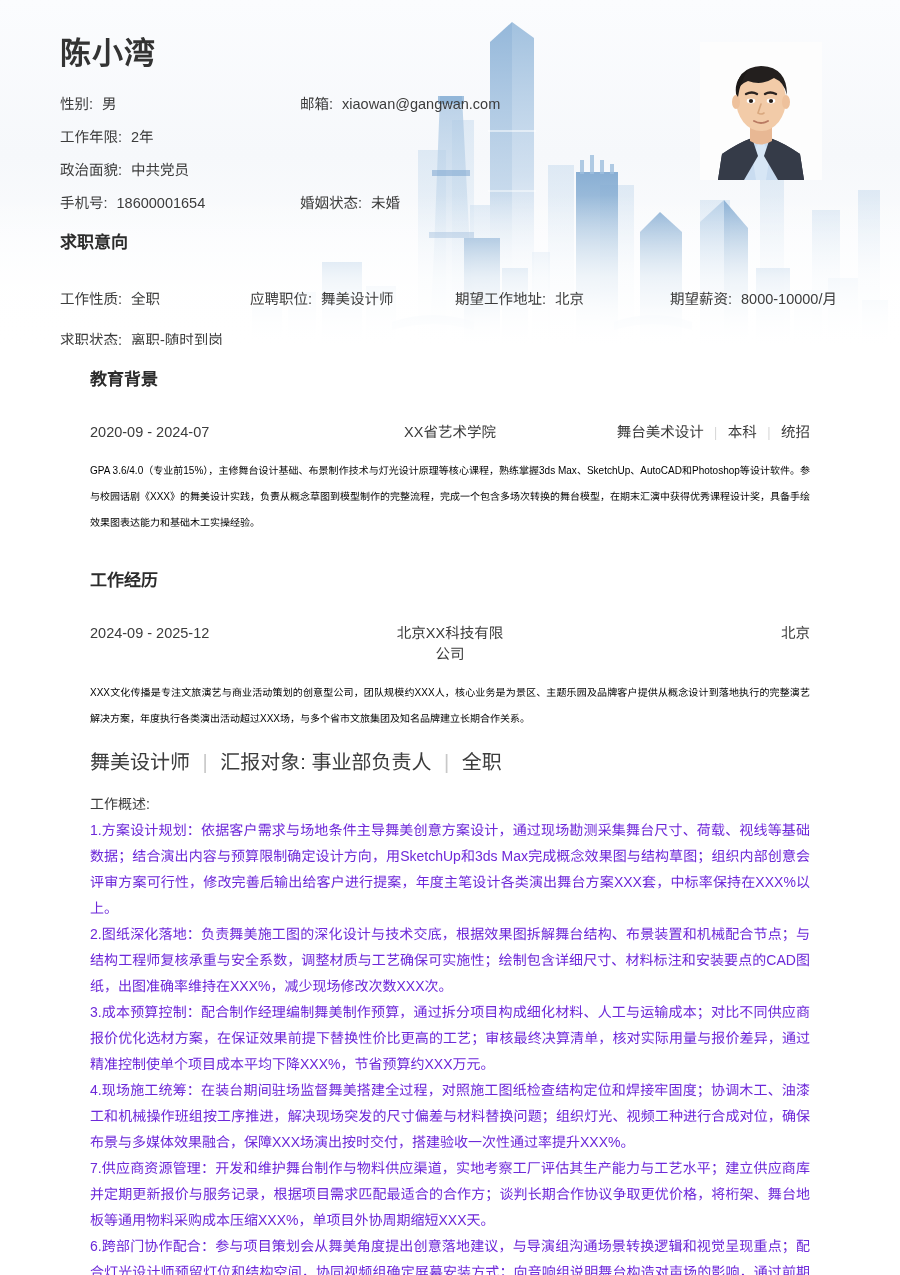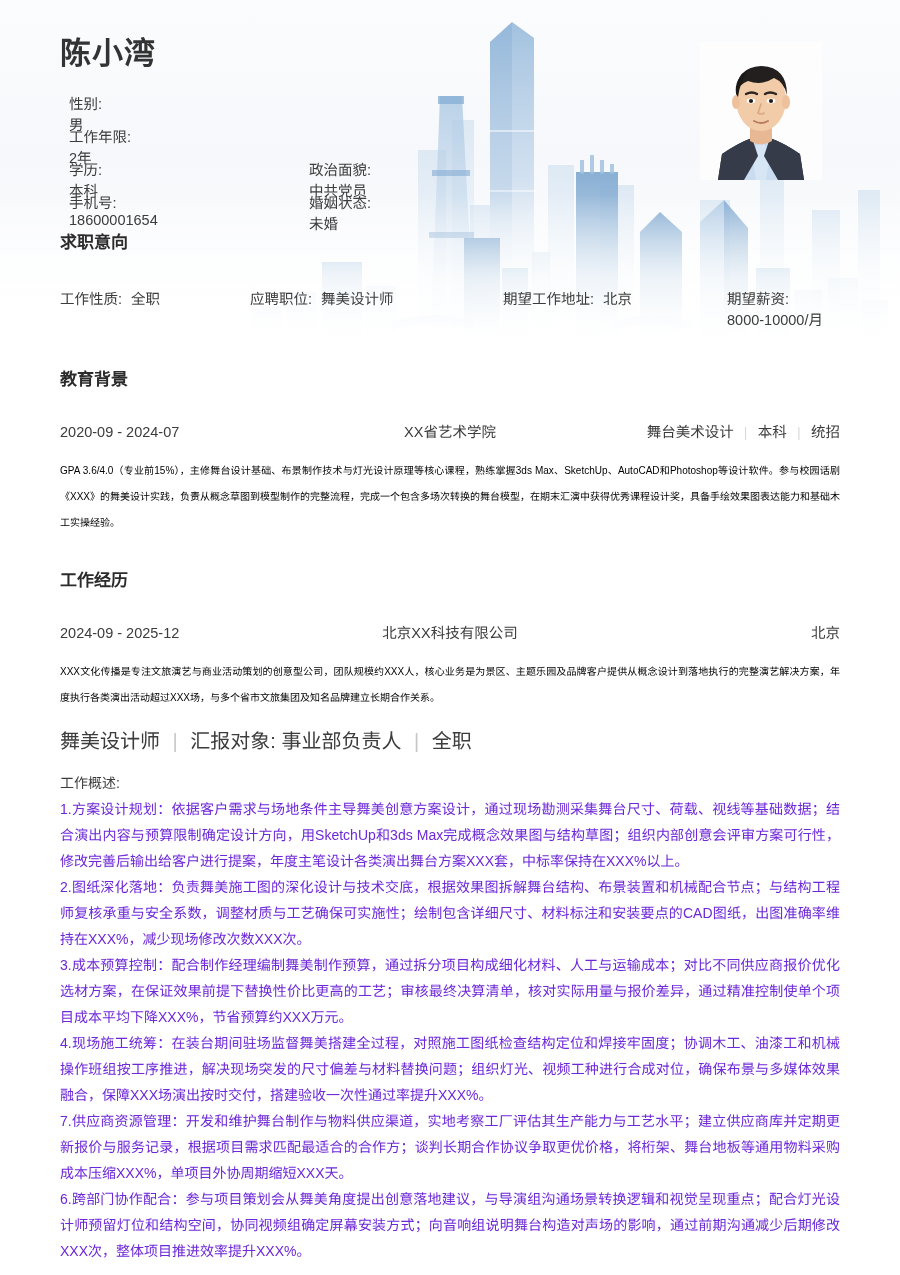--- a/index.html
+++ b/index.html
@@ -68,21 +68,21 @@
     position:absolute;
     left:60px; top:92px;
     width:560px;
   }
   .basic-row {
     display:flex;
     height:25px;
     align-items:baseline;
     margin-bottom:8px;
   }
-  .basic-cell { display:flex; align-items:baseline;flex-direction:column; }
+  .basic-cell { display:flex; align-items:baseline; }
   .basic-cell.c1 { width:240px; }
   .basic-cell.c2 { width:320px; }
   .lab {
     font-size:14.5px;
     color:#3c3c3c;
     white-space:nowrap;
   }
   .val {
     font-size:14.5px;
     color:#3c3c3c;
@@ -91,25 +91,25 @@
   }
 
   
   .intent-wrap { position:absolute; left:60px; top:228px; width:790px; z-index:3; }
   .intent-title { font-size:17px; font-weight:bold; color:#2b2b2b; }
   .intent-rows { margin-top:34px; }
   .intent-row { display:flex; margin-bottom:20px;text-align:right; }
   .intent-item { display:flex; align-items:baseline; }
   .intent-item.i1 { width:190px; }
   .intent-item.i2 { width:205px; }
-  .intent-item.i3 { width:215px;margin-left:48px; }
-  .intent-item.i4 { width:auto;flex-direction:column; }
+  .intent-item.i3 { width:215px; }
+  .intent-item.i4 { width:auto; }
 
   
-  .block { padding:0 60px; }
+  .block { padding:0 90px; }
   .block-title {
     font-size:17px;
     font-weight:bold;
     color:#2b2b2b;
     margin-bottom:30px;
   }
   .entry-head {
     position:relative;
     display:flex;
     align-items:baseline;
@@ -280,34 +280,34 @@
         </svg>
       </div>
 
       <div class="basic">
 
         <div class="basic-row">
           <div class="basic-cell c1">
             <span class="lab">性别:</span>
             <span class="val">男</span>
           </div>
+          <div class="basic-cell c2">
+            <span class="lab">邮箱:</span>
+            <span class="val">xiaowan@gangwan.com</span>
+          </div>
         </div>
 
         <div class="basic-row">
           <div class="basic-cell c2">
             <span class="lab">工作年限:</span>
             <span class="val">2年</span>
           </div>
         </div>
 
         <div class="basic-row">
-          <div class="basic-cell c1">
-            <span class="lab">学历:</span>
-            <span class="val">本科</span>
-          </div>
           <div class="basic-cell c2">
             <span class="lab">政治面貌:</span>
             <span class="val">中共党员</span>
           </div>
         </div>
 
         <div class="basic-row">
           <div class="basic-cell c1">
             <span class="lab">手机号:</span>
             <span class="val">18600001654</span>

